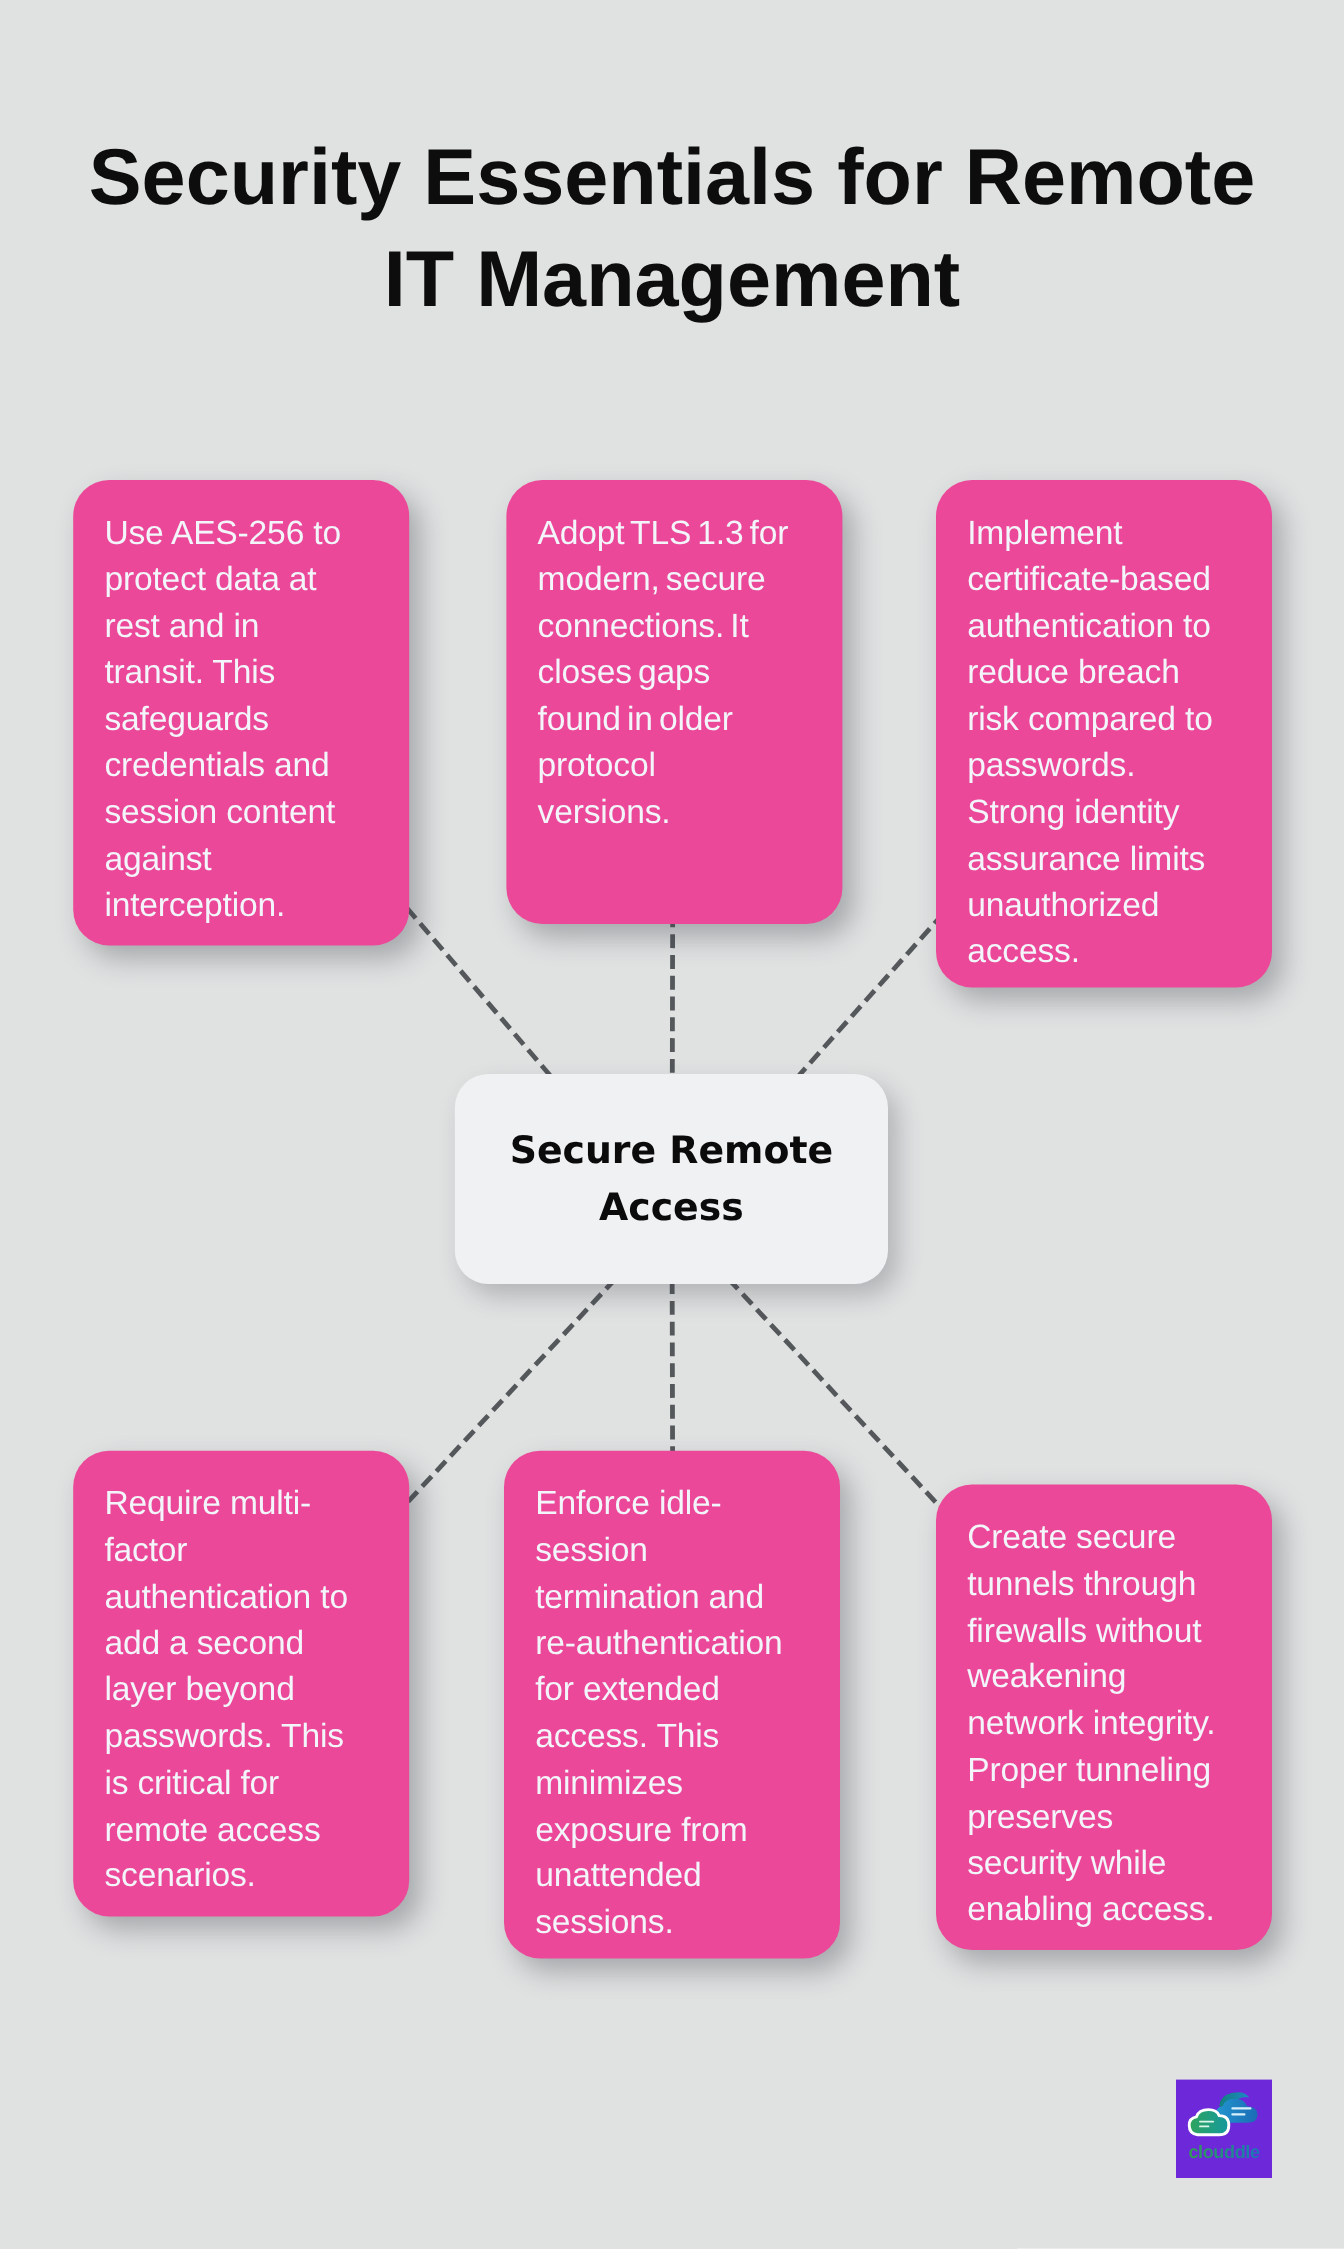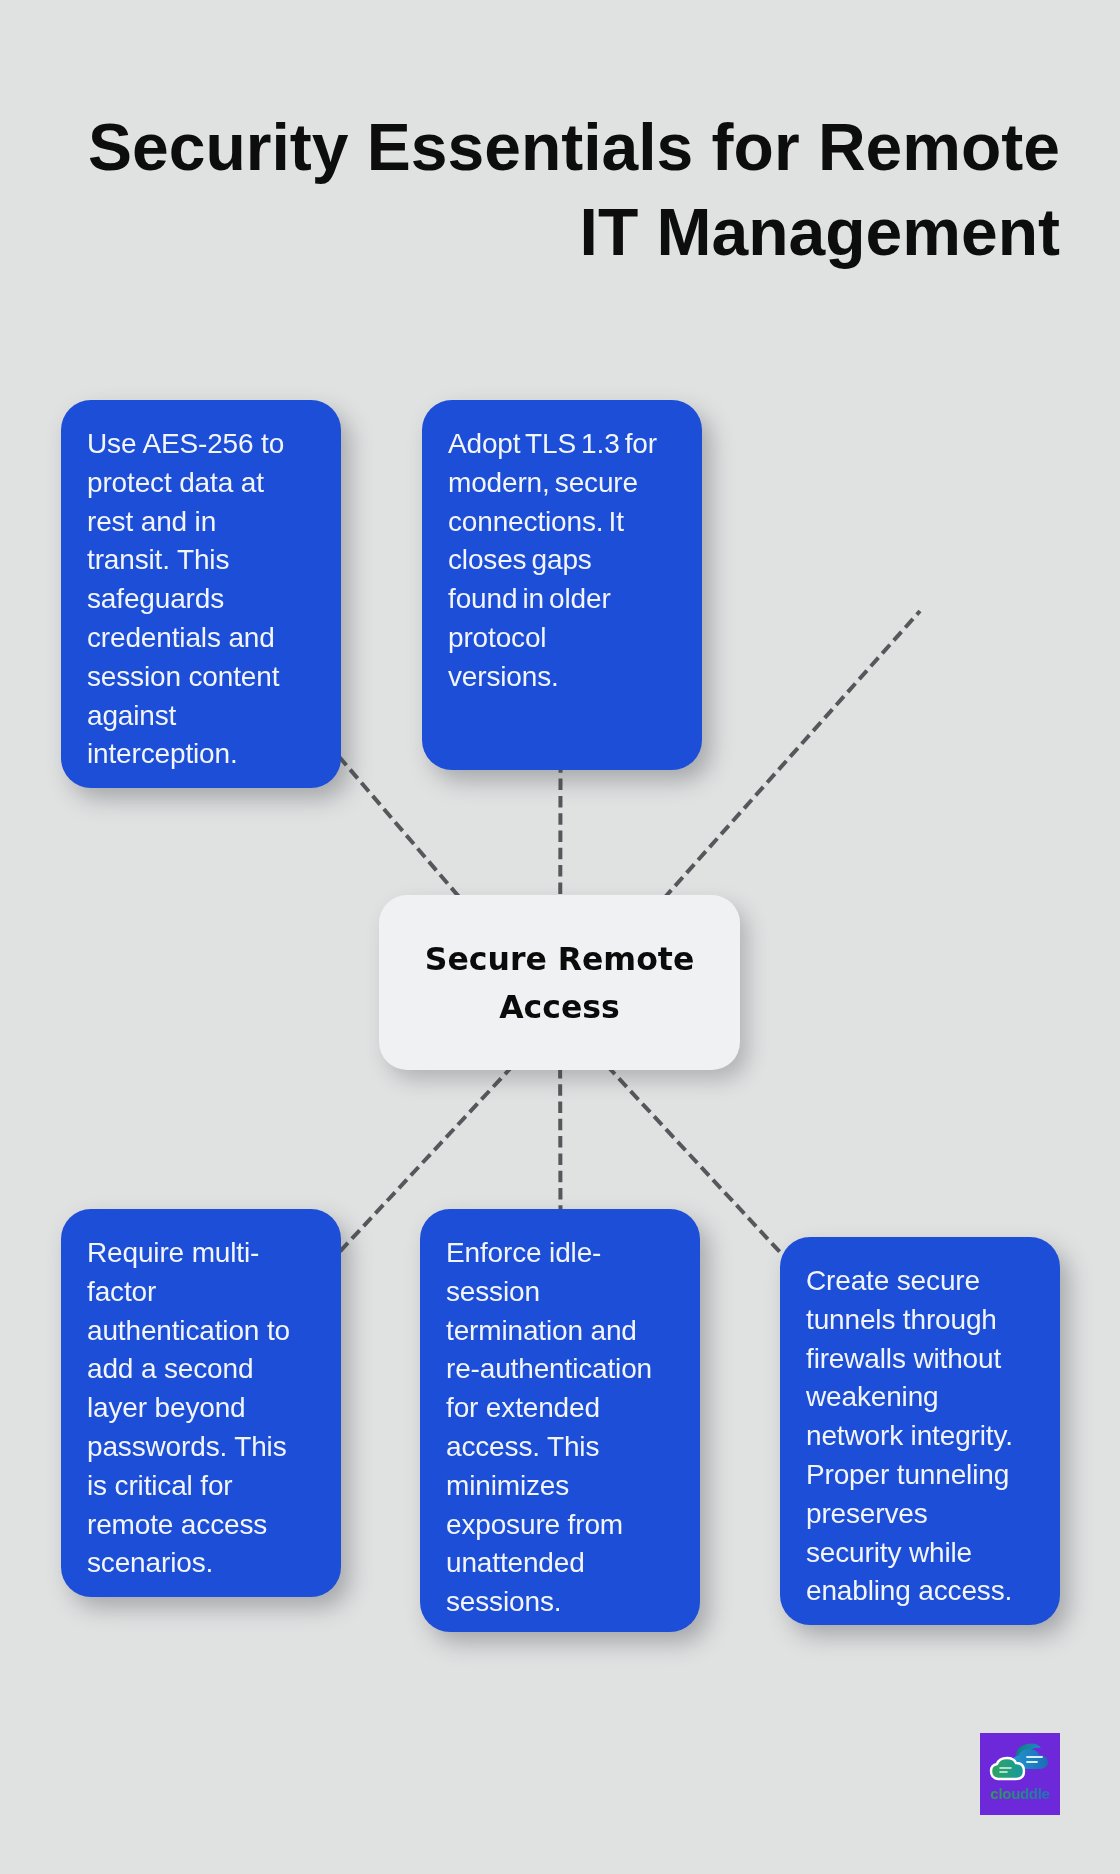--- a/index.html
+++ b/index.html
@@ -1,20 +1,20 @@
 <!DOCTYPE html>
 <html><head>
 <meta charset="utf-8">
 <style>
   html,body{margin:0;padding:0;}
   .page{position:relative;width:1120px;height:1874px;background:#e0e1e1;overflow:hidden;font-family:"Liberation Sans",sans-serif;}
   .lines{position:absolute;left:0;top:0;z-index:0;}
   .title{position:absolute;left:0;top:105px;width:100%;text-align:center;font-size:66px;line-height:85px;font-weight:700;color:#0d0d0d;letter-spacing:0px;}
-  .title-inner{display:inline-block;max-width:1000px;text-align:right;}
-  .box{position:absolute;width:280px;border-radius:30px;background:#1d4ed8;color:#f2f5fa;font-size:28px;line-height:38.8px;padding:25px 39px 20px 26px;box-sizing:border-box;box-shadow:9px 11px 22px rgba(60,65,75,0.35);z-index:2;letter-spacing:-0.15px;}
+  .title-inner{display:inline-block;max-width:1000px;}
+  .box{position:absolute;width:280px;border-radius:30px;background:#ec4899;color:#f2f5fa;font-size:28px;line-height:38.8px;padding:25px 39px 20px 26px;box-sizing:border-box;box-shadow:9px 11px 22px rgba(60,65,75,0.35);z-index:2;letter-spacing:-0.15px;}
   .b1{left:61px;top:400px;height:388px;}
   .b2{left:422px;top:400px;height:370px;padding-right:42px;word-spacing:-2.5px;}
   .b3{left:780px;top:400px;height:423px;}
   .b4{left:61px;top:1209px;height:388px;}
   .b5{left:420px;top:1209px;height:423px;}
   .b6{left:780px;top:1209px;height:388px;margin-top:28px;}
   .center-box{position:absolute;left:379px;top:895px;width:361px;height:175px;border-radius:28px;background:#f0f1f3;z-index:2;display:flex;align-items:center;justify-content:center;text-align:center;font-size:31.5px;line-height:48px;font-weight:700;color:#0b0b0b;box-shadow:8px 10px 20px rgba(60,65,75,0.28);font-family:"DejaVu Sans",sans-serif;}
   .center-box .inner{max-width:310px;}
   .logo{position:absolute;left:980px;top:1733px;width:80px;height:82px;background:#6d28d9;z-index:2;display:flex;flex-direction:column;align-items:center;justify-content:flex-start;padding-top:10px;box-sizing:border-box;}
   .logo .brand{font-size:15px;font-weight:700;background:linear-gradient(90deg,#2f9e4f,#1b75bb);-webkit-background-clip:text;background-clip:text;color:transparent;letter-spacing:-0.3px;margin-top:2px;}
@@ -31,20 +31,21 @@
       <line x1="560" y1="1015" x2="199" y2="1403"></line>
       <line x1="560" y1="1015" x2="561" y2="1421"></line>
       <line x1="560" y1="1015" x2="920" y2="1403"></line>
     </g>
   </svg>
 
   <div class="title"><span class="title-inner">Security Essentials for Remote IT Management</span></div>
 
   <div class="box b1">Use AES-256 to protect data at rest and in transit. This safeguards credentials and session content against interception.</div>
   <div class="box b2">Adopt TLS 1.3 for modern, secure connections. It closes gaps found in older protocol versions.</div>
+  <div class="box b3">Implement certificate-based authentication to reduce breach risk compared to passwords. Strong identity assurance limits unauthorized access.</div>
   <div class="box b4">Require multi-factor authentication to add a second layer beyond passwords. This is critical for remote access scenarios.</div>
   <div class="box b5">Enforce idle-session termination and re-authentication for extended access. This minimizes exposure from unattended sessions.</div>
   <div class="box b6">Create secure tunnels through firewalls without weakening network integrity. Proper tunneling preserves security while enabling access.</div>
 
   <div class="center-box">
       <span class="inner">Secure Remote Access</span>
     </div>
 
   <div class="logo">
     <svg width="62" height="40" viewBox="0 0 62 40">

